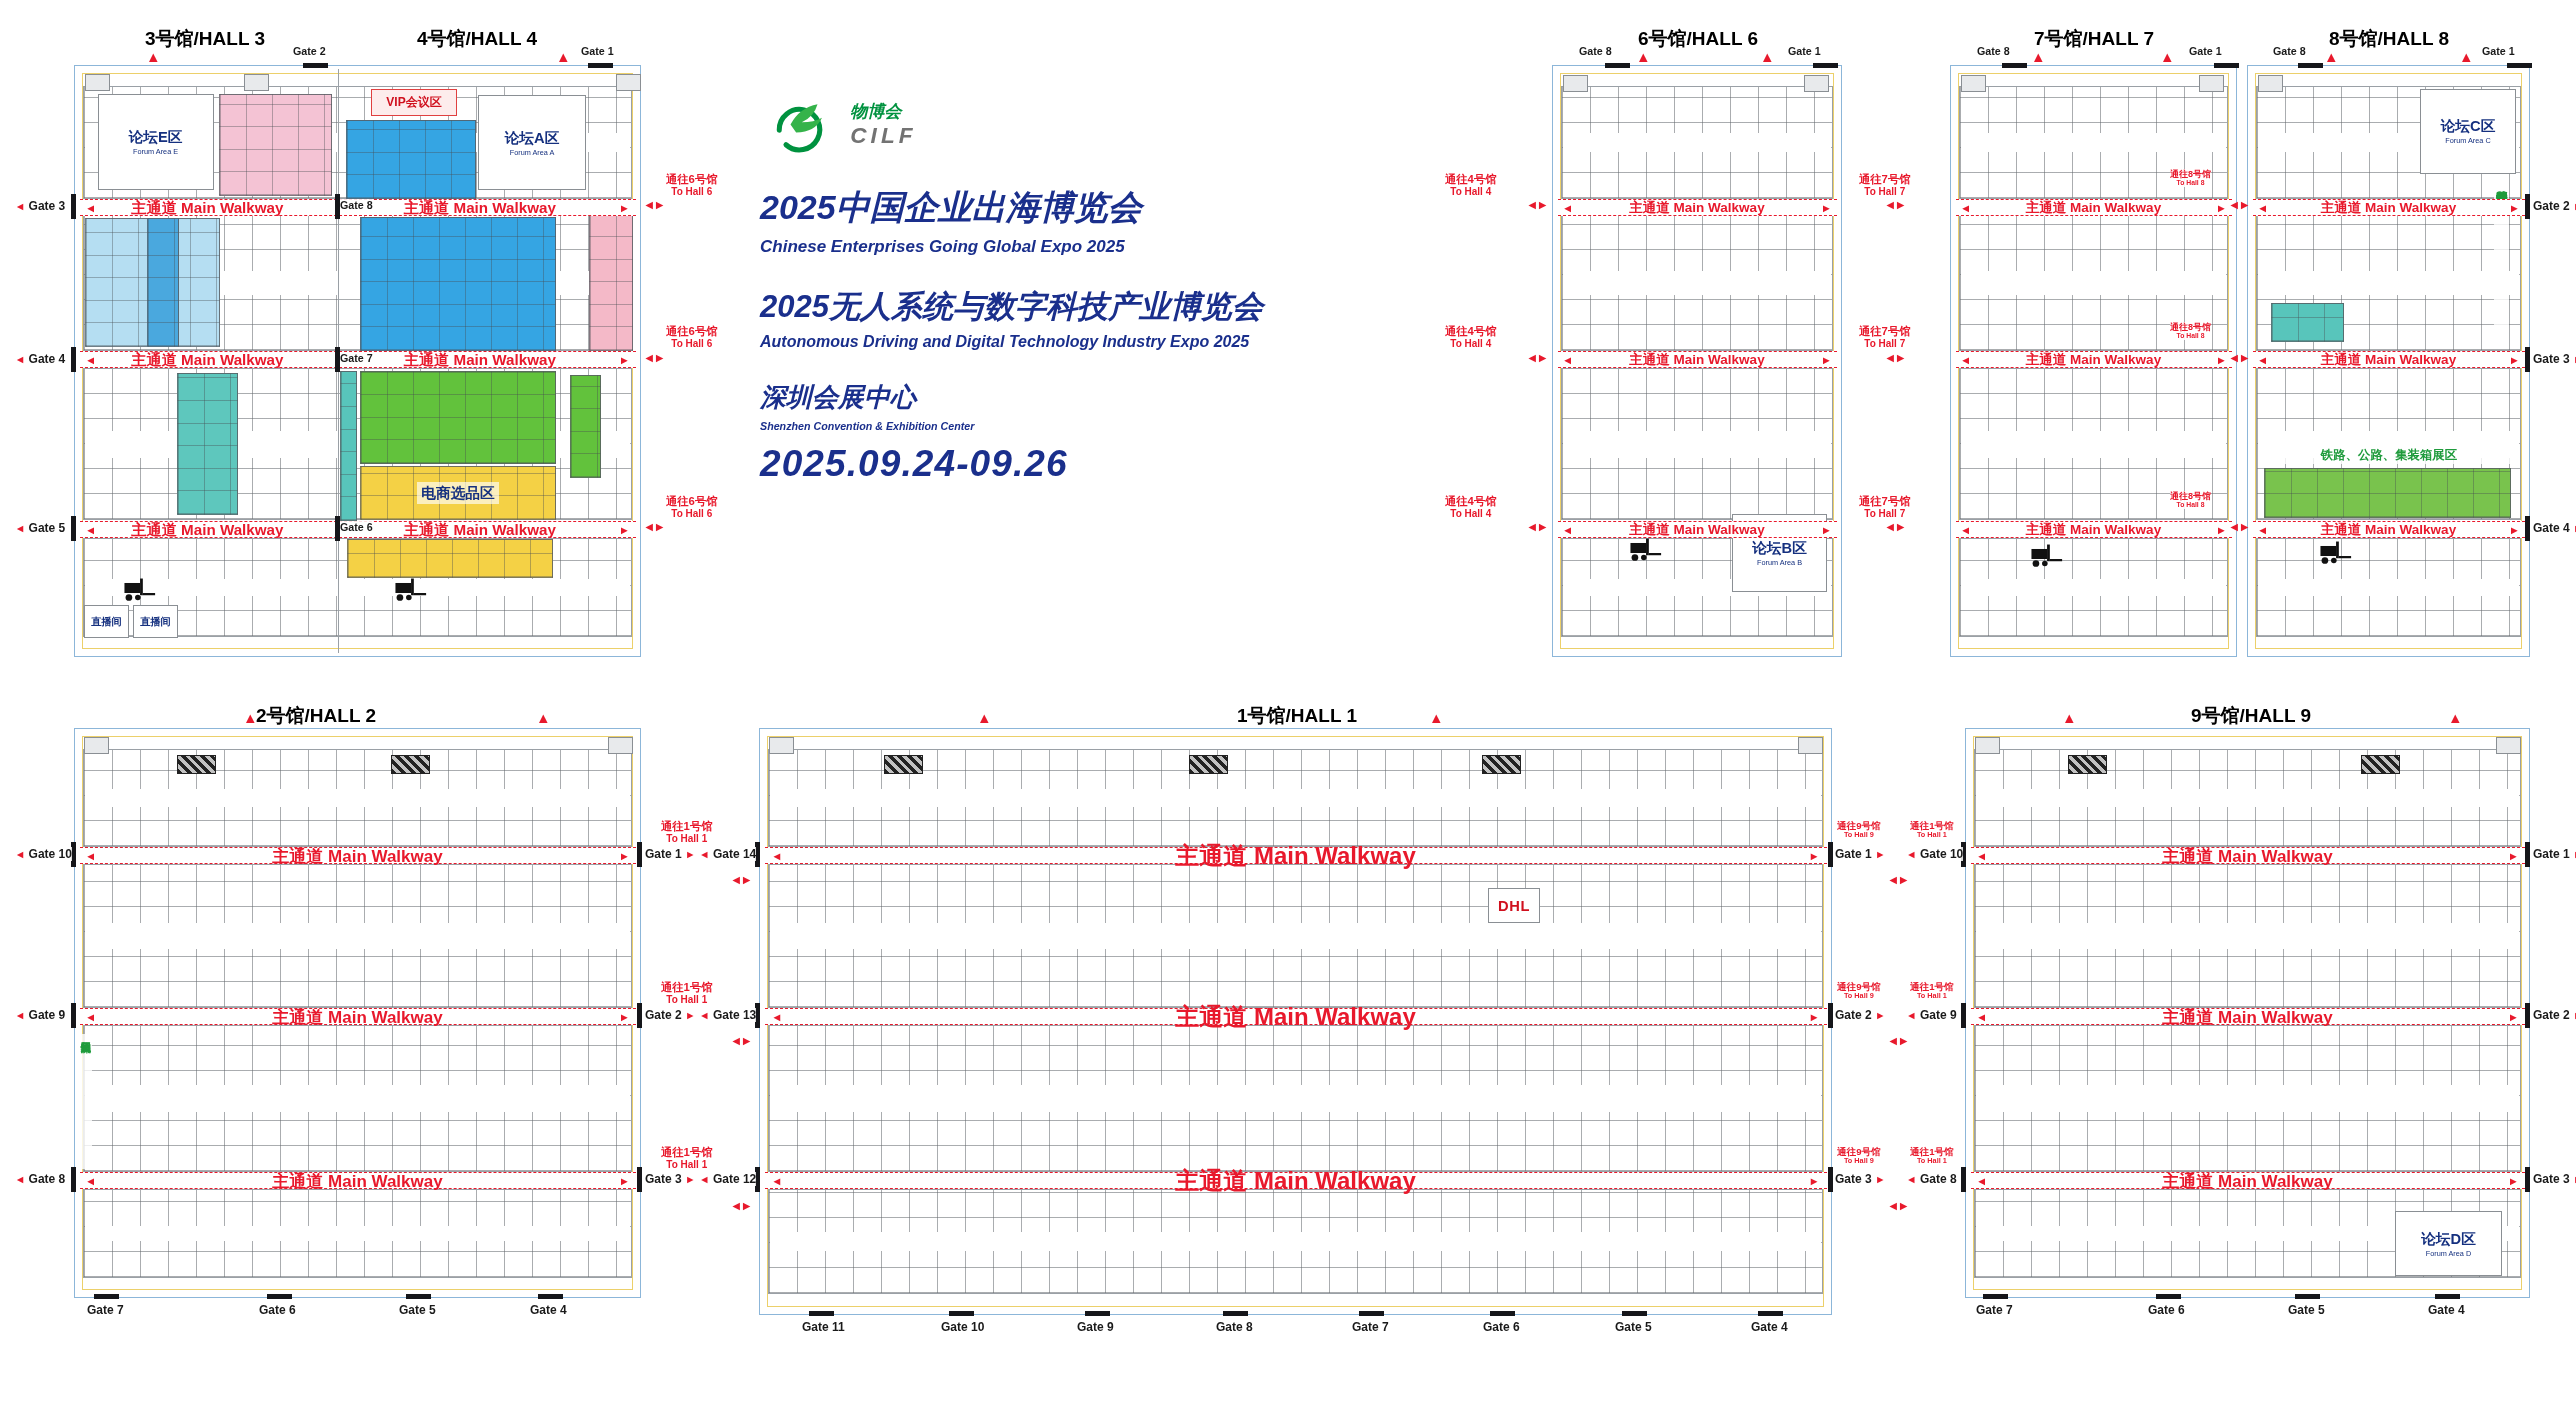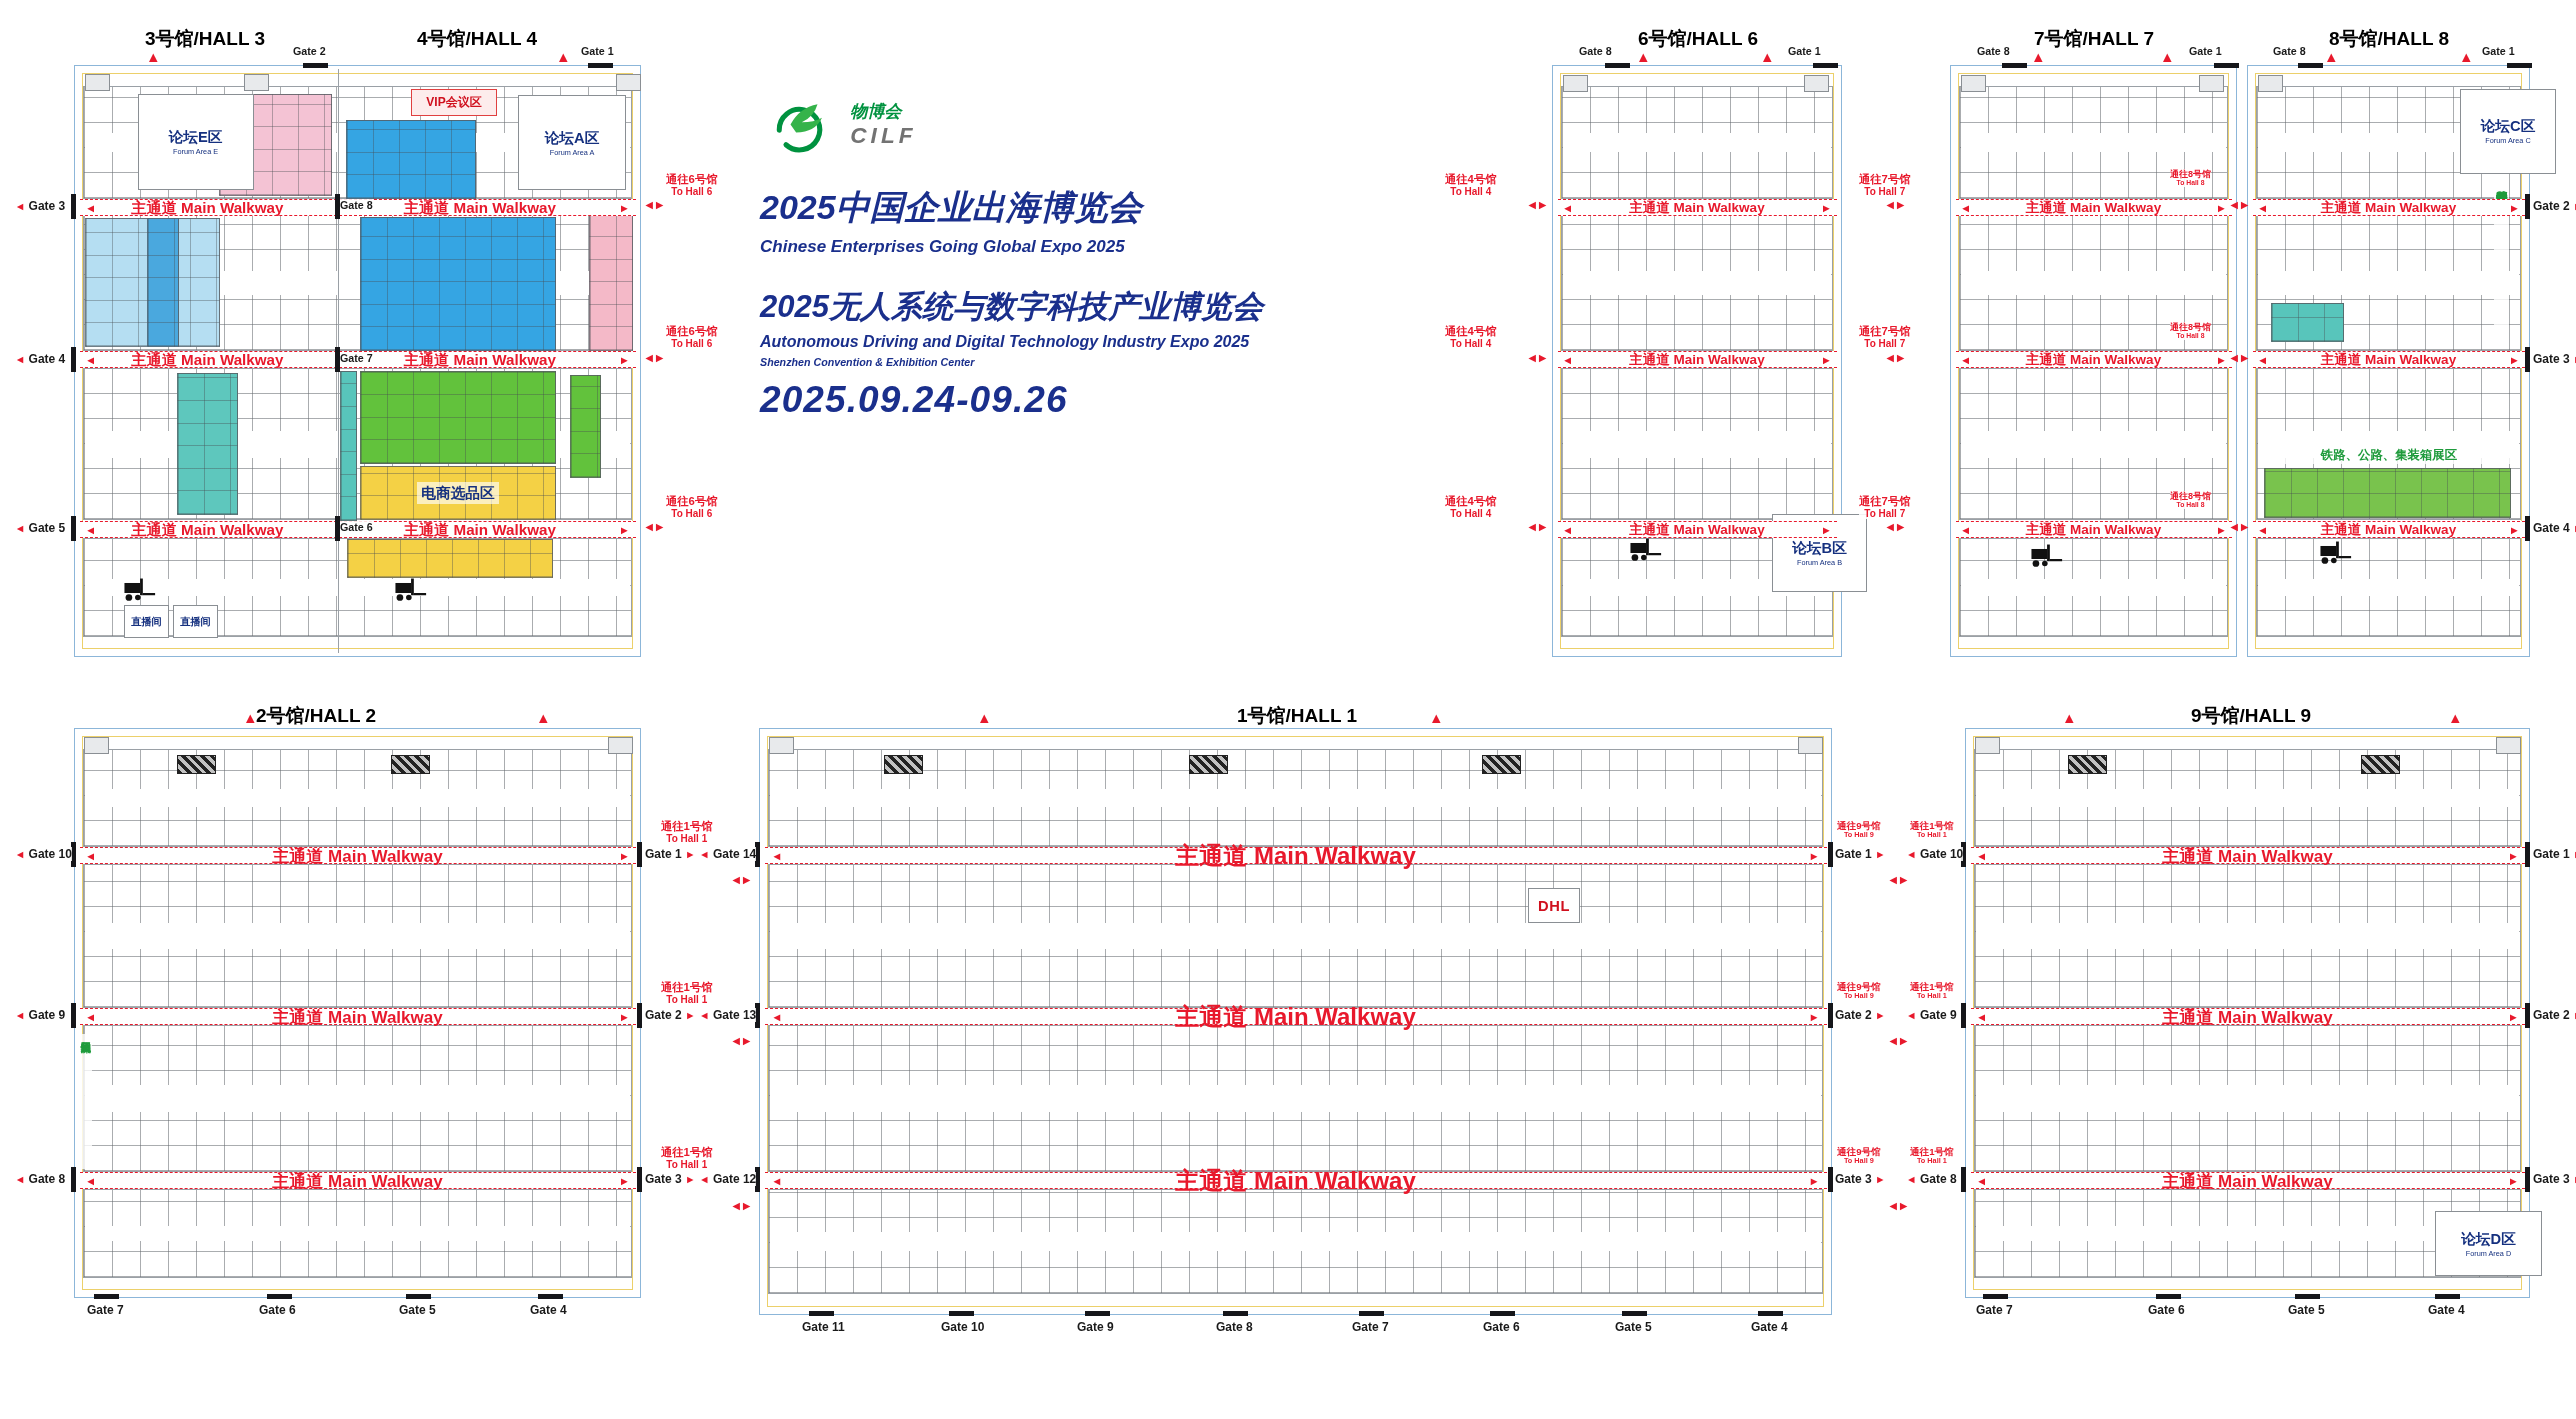--- a/index.html
+++ b/index.html
@@ -22,21 +22,21 @@
   .divider{position:absolute;width:1.1px;background:#9aa0a6;z-index:2;}
   .walkbar{position:absolute;left:4.5px;right:4.5px;height:17px;background:#fff;z-index:6;
     border-top:1.7px dashed #e8192c;border-bottom:1.7px dashed #e8192c;}
   .wlabel{position:absolute;top:50%;transform:translate(-50%,-50%);color:#e8192c;font-weight:bold;white-space:nowrap;}
   .warr{position:absolute;top:50%;transform:translateY(-50%);color:#e8192c;font-size:11.3px;}
   .hall-title{position:absolute;transform:translateX(-50%);font-size:19px;font-weight:bold;color:#000;white-space:nowrap;z-index:10;}
   .gate{position:absolute;font-size:12px;font-weight:bold;color:#1a1a1a;white-space:nowrap;z-index:9;background:rgba(255,255,255,.85);}
   .gate .arr{color:#e8192c;font-size:10.7px;}
   .gate.sm{font-size:10.7px;}
   .zone{position:absolute;background:#fff;border:1.1px solid #8a8f94;z-index:5;
-    display:flex;flex-direction:column;align-items:center;justify-content:center;margin-left:40px;}
+    display:flex;flex-direction:column;align-items:center;justify-content:center;}
   .zone .cn{font-weight:bold;color:#15307f;font-size:14.7px;white-space:nowrap;}
   .zone .en{color:#15307f;font-size:7.3px;white-space:nowrap;}
   .zone.sm .cn{font-size:10.2px;}
   .zone.vip{border-color:#e04040;background:#fdecec;}
   .zone.vip .cn{color:#d0101e;font-size:12px;}
   .zone.brand .cn{color:#d0101e;font-size:14.7px;letter-spacing:0.6px;}
   .conn{position:absolute;z-index:9;color:#e8192c;text-align:center;line-height:1.15;background:rgba(255,255,255,.88);}
   .conn .cn{font-size:11.3px;font-weight:bold;white-space:nowrap;}
   .conn .en{font-size:10px;font-weight:bold;white-space:nowrap;}
   .biarrow{position:absolute;color:#e8192c;font-size:12.4px;font-weight:bold;z-index:9;letter-spacing:-1.7px;white-space:nowrap;}
@@ -75,20 +75,21 @@
       </svg>
       <div>
         <div class="logo-cn">物博会</div>
         <div class="logo-en">CILF</div>
       </div>
     </div>
     <div class="t2cn">2025中国企业出海博览会</div>
     <div class="t2en">Chinese Enterprises Going Global Expo 2025</div>
     <div class="t3cn">2025无人系统与数字科技产业博览会</div>
     <div class="t3en">Autonomous Driving and Digital Technology Industry Expo 2025</div>
+    <div class="vcn">深圳会展中心</div>
     <div class="ven">Shenzhen Convention &amp; Exhibition Center</div>
     <div class="dates">2025.09.24-09.26</div>
   </div>
 
   <div class="hall-title" style="left:205px;top:26px;">3号馆/HALL 3</div>
   <div class="hall-title" style="left:477px;top:26px;">4号馆/HALL 4</div>
 
   <div class="hall" style="left:74px;top:65px;width:567px;height:592px;">
     <div class="inner-yellow"></div>
     <div class="divider" style="left:263px;top:3.4px;bottom:3.4px;"></div>

